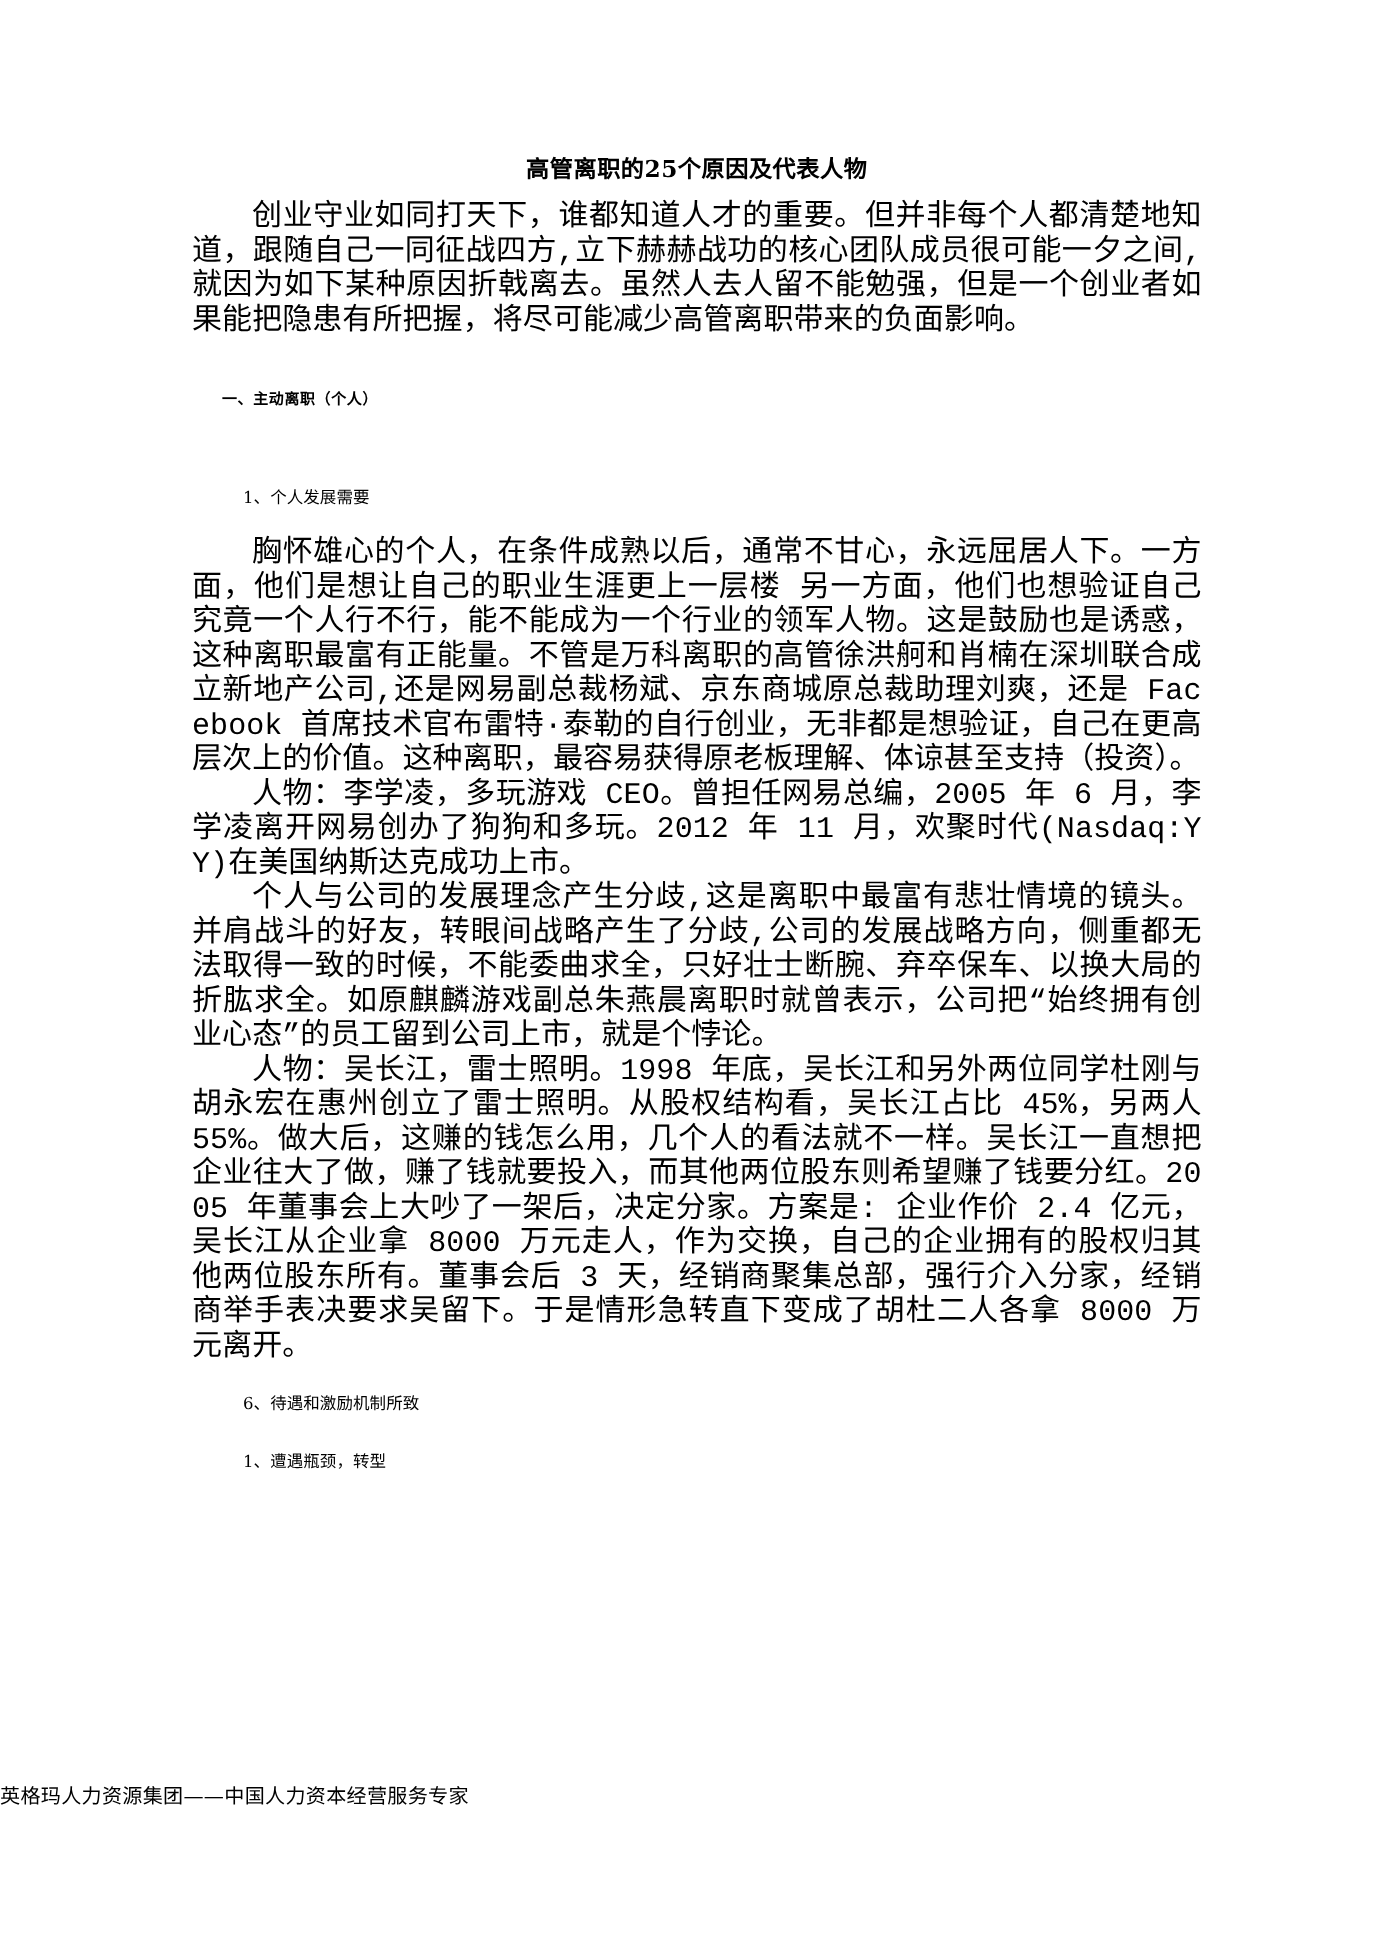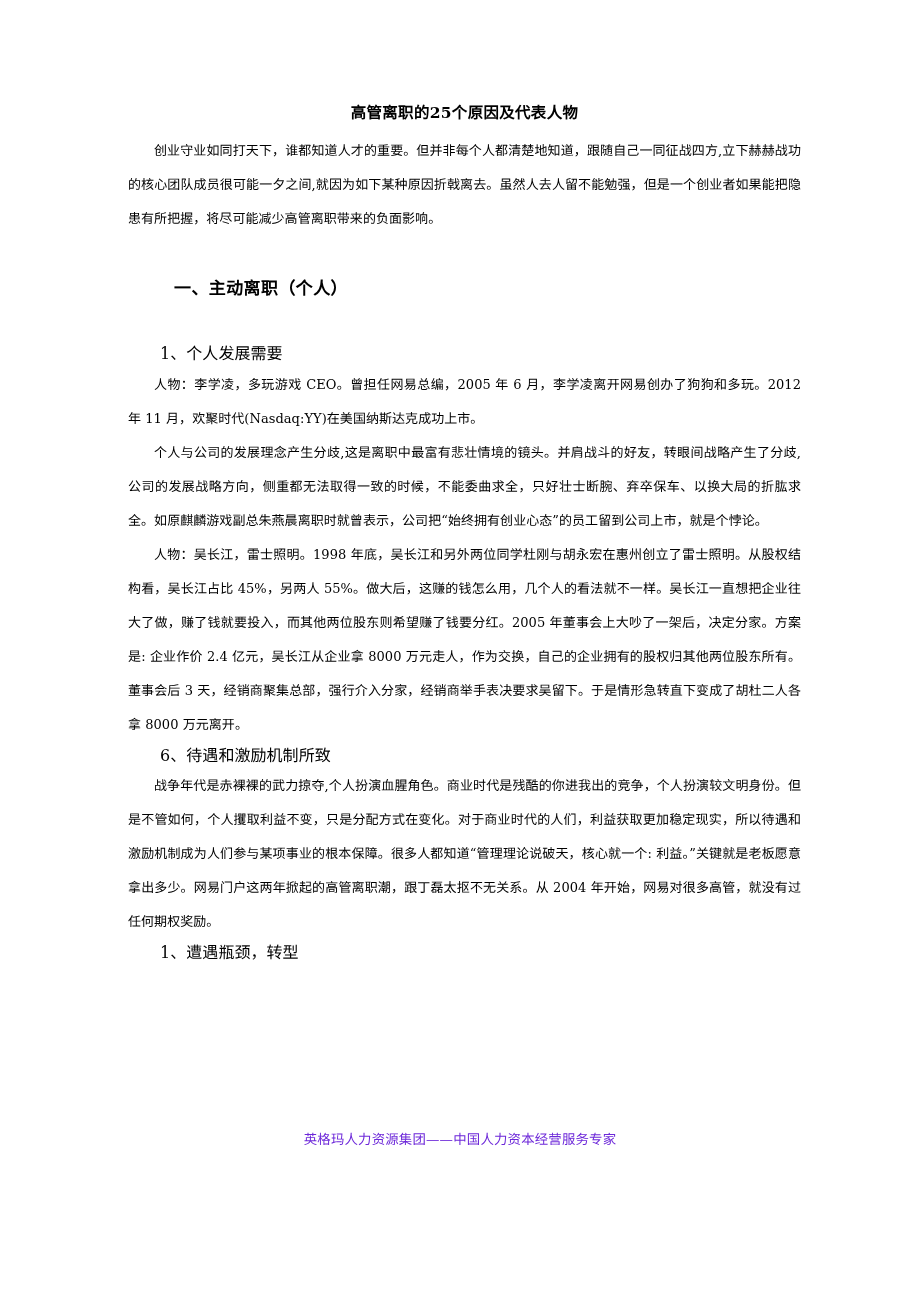--- a/index.html
+++ b/index.html
@@ -33,59 +33,59 @@
   .doc-title {
     text-align: center;
     font-weight: bold;
     font-size: 15.5px;
     line-height: 26px;
     letter-spacing: 0.3px;
     margin: 0 0 8px 0;
   }
   p.body-para {
     margin: 0;
-    font-size: 13px;
-    line-height: 34px;
+    font-size: 20px;
+    line-height: 23px;
     text-align: justify;
     text-justify: inter-ideograph;
     text-indent: 2em;
     letter-spacing: 0.05px;
     word-break: break-all;
+    font-family: Liberation Mono, monospace;
   }
   .section-heading {
-    margin: 12px;
-    font-size: 17px;
+    margin: 0;
+    font-size: 10px;
     line-height: 27.4px;
     font-weight: bold;
     text-indent: 2em;
     letter-spacing: 0.4px;
   }
   .spacer-lg {
     height: 27px;
   }
   .spacer-md {
     height: 26px;
   }
   .sub-heading {
-    margin: 0;
-    font-size: 16px;
+    margin: 12px;
+    font-size: 11px;
     line-height: 27.4px;
     text-indent: 2em;
     letter-spacing: 0.05px;
   }
   .footer {
     position: absolute;
     left: 0;
-    top: 1129px;
+    top: 1188px;
     width: 920px;
-    text-align: center;
     font-size: 13.4px;
     line-height: 22px;
     letter-spacing: 0.2px;
-    color: #6d28d9;
+    color: #000000;
   }
 </style>
 </head>
 <body>
 
 <div class="page">
 
   <div class="content">
 
     <h1 class="doc-title">高管离职的25个原因及代表人物</h1>
@@ -93,27 +93,27 @@
     <p class="body-para">创业守业如同打天下，谁都知道人才的重要。但并非每个人都清楚地知道，跟随自己一同征战四方,立下赫赫战功的核心团队成员很可能一夕之间,就因为如下某种原因折戟离去。虽然人去人留不能勉强，但是一个创业者如果能把隐患有所把握，将尽可能减少高管离职带来的负面影响。</p>
 
 
     <div class="spacer-lg"></div>
 
     <p class="section-heading">一、主动离职（个人）</p>
 
     <div class="spacer-md"></div>
 
     <p class="sub-heading">1、个人发展需要</p>
+    <p class="body-para">胸怀雄心的个人，在条件成熟以后，通常不甘心，永远屈居人下。一方面，他们是想让自己的职业生涯更上一层楼 另一方面，他们也想验证自己究竟一个人行不行，能不能成为一个行业的领军人物。这是鼓励也是诱惑，这种离职最富有正能量。不管是万科离职的高管徐洪舸和肖楠在深圳联合成立新地产公司,还是网易副总裁杨斌、京东商城原总裁助理刘爽，还是 Facebook 首席技术官布雷特·泰勒的自行创业，无非都是想验证，自己在更高层次上的价值。这种离职，最容易获得原老板理解、体谅甚至支持（投资）。</p>
     <p class="body-para">人物：李学凌，多玩游戏 CEO。曾担任网易总编，2005 年 6 月，李学凌离开网易创办了狗狗和多玩。2012 年 11 月，欢聚时代(Nasdaq:YY)在美国纳斯达克成功上市。</p>
 
     <p class="body-para">个人与公司的发展理念产生分歧,这是离职中最富有悲壮情境的镜头。并肩战斗的好友，转眼间战略产生了分歧,公司的发展战略方向，侧重都无法取得一致的时候，不能委曲求全，只好壮士断腕、弃卒保车、以换大局的折肱求全。如原麒麟游戏副总朱燕晨离职时就曾表示，公司把“始终拥有创业心态”的员工留到公司上市，就是个悖论。</p>
     <p class="body-para">人物：吴长江，雷士照明。1998 年底，吴长江和另外两位同学杜刚与胡永宏在惠州创立了雷士照明。从股权结构看，吴长江占比 45%，另两人 55%。做大后，这赚的钱怎么用，几个人的看法就不一样。吴长江一直想把企业往大了做，赚了钱就要投入，而其他两位股东则希望赚了钱要分红。2005 年董事会上大吵了一架后，决定分家。方案是: 企业作价 2.4 亿元，吴长江从企业拿 8000 万元走人，作为交换，自己的企业拥有的股权归其他两位股东所有。董事会后 3 天，经销商聚集总部，强行介入分家，经销商举手表决要求吴留下。于是情形急转直下变成了胡杜二人各拿 8000 万元离开。</p>
 
     <p class="sub-heading">6、待遇和激励机制所致</p>
-    <p class="body-para">战争年代是赤裸裸的武力掠夺,个人扮演血腥角色。商业时代是残酷的你进我出的竞争，个人扮演较文明身份。但是不管如何，个人攫取利益不变，只是分配方式在变化。对于商业时代的人们，利益获取更加稳定现实，所以待遇和激励机制成为人们参与某项事业的根本保障。很多人都知道“管理理论说破天，核心就一个: 利益。”关键就是老板愿意拿出多少。网易门户这两年掀起的高管离职潮，跟丁磊太抠不无关系。从 2004 年开始，网易对很多高管，就没有过任何期权奖励。</p>
 
     <p class="sub-heading">1、遭遇瓶颈，转型</p>
 
   </div>
 
   <div class="footer">英格玛人力资源集团——中国人力资本经营服务专家</div>
 
 </div>
 
 </body></html>

